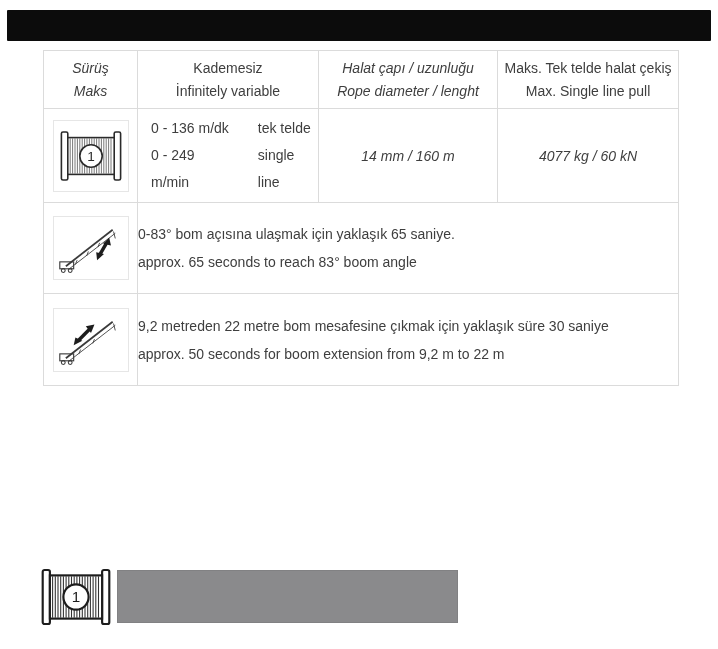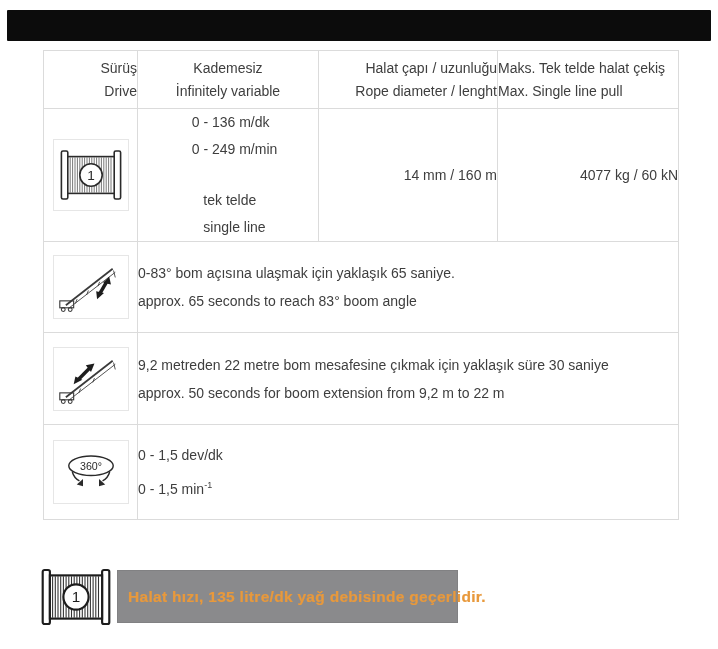--- a/index.html
+++ b/index.html
@@ -16,34 +16,34 @@
     border-collapse:collapse;table-layout:fixed;
     font-size:14px;color:#3e3e3e;
   }
   table.spec td{
     border:1px solid #dbdbdb;vertical-align:middle;background:#ffffff;
     padding:0;
   }
   col.c1{width:94px;} col.c2{width:181px;} col.c3{width:179px;} col.c4{width:181px;}
   .hdr{height:57px;}
   .hdr .lines{line-height:23px;}
-  .center{text-align:right;}
+  .center{text-align:center;font-style:italic;}
   .padL{padding-left:13px;text-align:center;}
-  .padL2{padding-left:9px;}
+  .padL2{padding-left:9px;text-align:center;}
   .row-tall1{height:94px;}
   .row-tall2{height:91px;}
   .row-tall3{height:92px;}
   .row-tall4{height:95px;}
   .icon-cell{text-align:center;}
   .icon-box{
     display:inline-flex;align-items:center;justify-content:center;
     width:74px;height:70px;background:#ffffff;border:1px solid #e6e6e6;
   }
   .icon-box.short{height:62px;}
-  .speed-wrap{display:flex;gap:24px;align-items:center;padding-left:13px;flex-direction:column;}
+  .speed-wrap{display:flex;gap:24px;align-items:center;padding-left:13px;}
   .speed-wrap .lines{line-height:27px;}
   .twolines{line-height:28px;padding-left:14px;margin-top:36px;}
   .rot-lines{line-height:30px;padding-left:14px;}
   sup.inv{font-size:9px;}
   .footnote{position:absolute;left:40px;top:566px;width:640px;height:62px;}
   .footnote-icon{position:absolute;left:0;top:2px;}
   .footnote-box{
     position:absolute;left:77px;top:4px;width:341px;height:53px;
     background:#8a8a8c;border:1px solid #818183;box-sizing:border-box;
     display:flex;flex-direction:column;justify-content:center;
@@ -66,21 +66,21 @@
       <col class="c1">
       <col class="c2">
       <col class="c3">
       <col class="c4">
     </colgroup>
   <tbody>
     <tr>
       <td class="hdr center">
         <div class="lines">
           <div>Sürüş</div>
-          <div>Drive</div>
+          <div>Maks</div>
         </div>
       </td>
       <td class="hdr padL">
         <div class="lines">
           <div>Kademesiz</div>
           <div>İnfinitely variable</div>
         </div>
       </td>
       <td class="hdr center">
         <div class="lines">
@@ -190,38 +190,20 @@
             <polygon points="42,12 32,14 38,22" fill="#1d1d1d"></polygon>
           </svg>
         </span>
       </td>
       <td class="twolines" colspan="3">
         <div>9,2 metreden 22 metre bom mesafesine çıkmak için yaklaşık süre 30 saniye</div>
         <div>approx. 50 seconds for boom extension from 9,2 m to 22 m</div>
       </td>
     </tr>
 
-    <tr class="row-tall4">
-      <td class="icon-cell">
-        <span class="icon-box short">
-          <svg width="66" height="48" viewBox="0 0 74 54">
-            <ellipse cx="37" cy="20" rx="25" ry="11" fill="none" stroke="#2a2a2a" stroke-width="1.6"></ellipse>
-            <text x="37" y="25" text-anchor="middle" font-size="12" fill="#2a2a2a">360°</text>
-            <path d="M16,27 q2,7 8,10" fill="none" stroke="#2a2a2a" stroke-width="1.6"></path>
-            <polygon points="21,41 28,35 28,43" fill="#2a2a2a"></polygon>
-            <path d="M58,27 q-2,7 -8,10" fill="none" stroke="#2a2a2a" stroke-width="1.6"></path>
-            <polygon points="53,41 46,35 46,43" fill="#2a2a2a"></polygon>
-          </svg>
-        </span>
-      </td>
-      <td class="rot-lines" colspan="3">
-        <div>0 - 1,5 dev/dk</div>
-        <div><span>0 - 1,5 min</span><sup class="inv">-1</sup></div>
-      </td>
-    </tr>
   </tbody>
 </table>
 
 <div class="footnote">
   <span class="footnote-icon">
     <svg width="72" height="58" viewBox="0 0 80 64">
       <rect x="3" y="2" width="8" height="60" rx="2" fill="#fff" stroke="#1d1d1d" stroke-width="2.4"></rect>
       <rect x="69" y="2" width="8" height="60" rx="2" fill="#fff" stroke="#1d1d1d" stroke-width="2.4"></rect>
       <rect x="11" y="8" width="58" height="48" fill="#fff" stroke="#1d1d1d" stroke-width="2.4"></rect>
       <g stroke="#333" stroke-width="1.2">
@@ -242,15 +224,14 @@
         <line x1="56" y1="9" x2="56" y2="55"></line>
           <line x1="59" y1="9" x2="59" y2="55"></line>
         <line x1="62" y1="9" x2="62" y2="55"></line>
           <line x1="65" y1="9" x2="65" y2="55"></line>
       </g>
       <circle cx="40" cy="32" r="14" fill="#fff" stroke="#1d1d1d" stroke-width="2.4"></circle>
       <text x="40" y="38" text-anchor="middle" font-size="17" fill="#1d1d1d">1</text>
     </svg>
   </span>
   <div class="footnote-box">
-    <div class="fline">Halat hızı, 135 litre/dk yağ debisinde geçerlidir.</div>
   </div>
 </div>
 
 </body></html>

